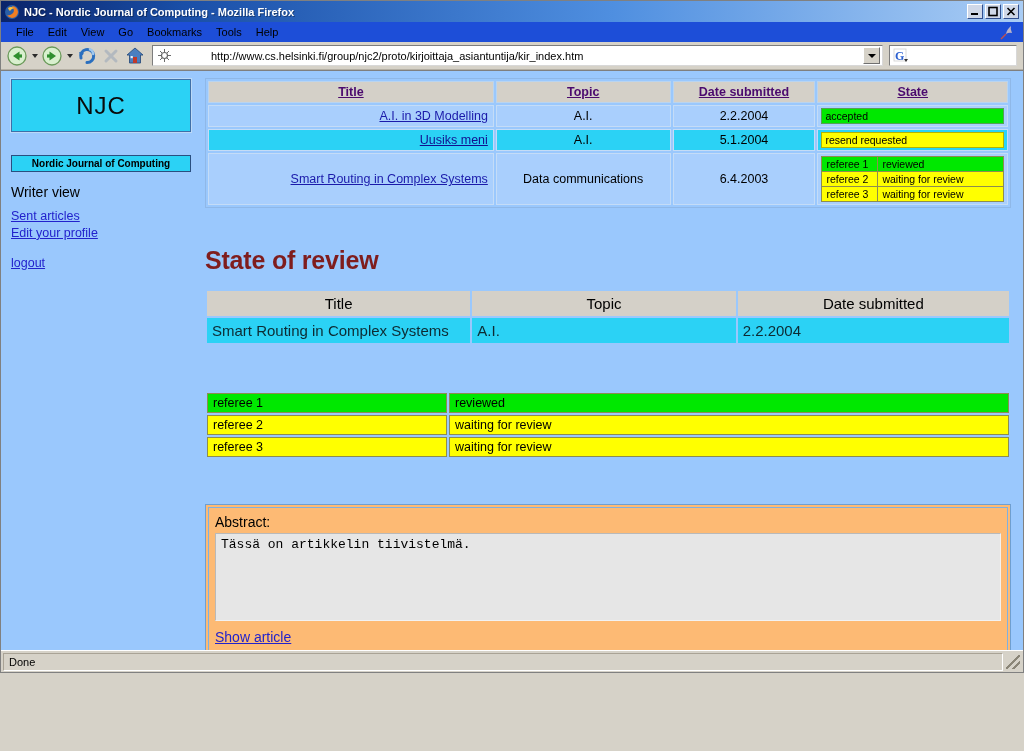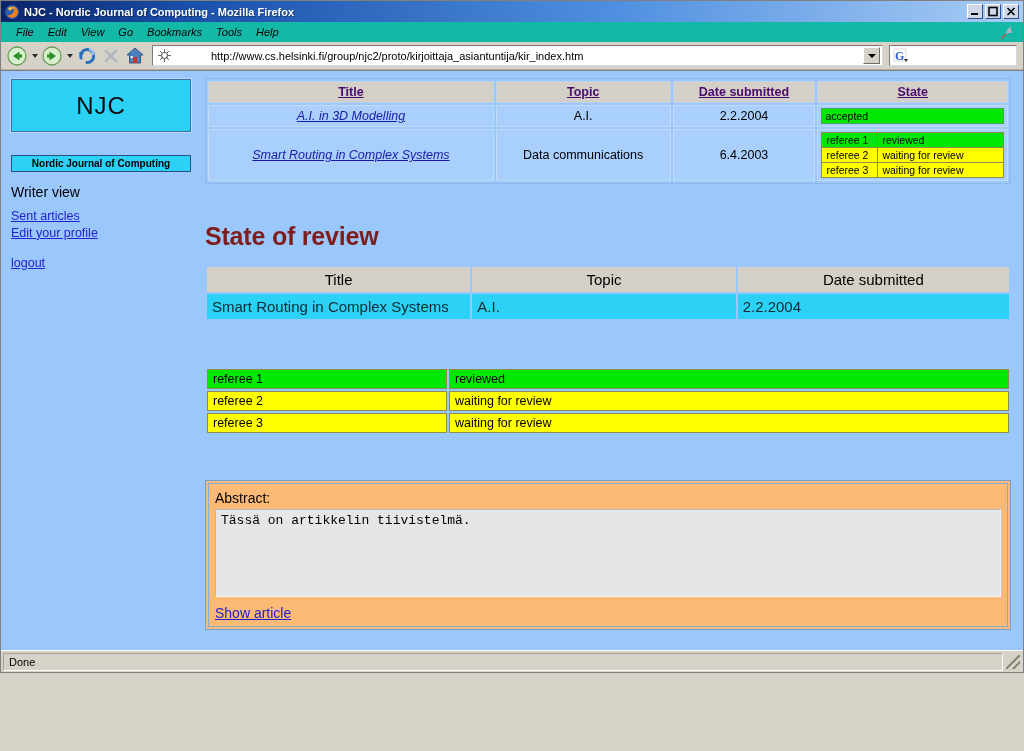--- a/index.html
+++ b/index.html
@@ -48,27 +48,26 @@
     border-right-color: #32508f; border-bottom-color: #32508f;
     position: relative;
     font-size: 9px; line-height: 13px; text-align: center;
     color: #000;
   }
   .winbtn svg { position: absolute; left: 0; top: 0; }
 
   
   .menubar {
     height: 20px;
-    background: #14b8a6;
+    background: #1d4ed8;
     display: flex; align-items: center;
     padding-left: 8px;
     border-bottom: 0;
     flex: 0 0 auto;
     position: relative;
-    font-style: italic;
   }
   .menuitem {
     font-size: 11px; color: #000;
     padding: 2px 7px;
     white-space: nowrap;
   }
   .throbber {
     position: absolute; right: 6px; top: 1px;
     width: 20px; height: 18px;
   }
@@ -210,21 +209,21 @@
   }
   table.njc td {
     background: #a9cffd;
     font-size: 12.5px;
     color: #000;
     padding: 3px 5px;
     text-align: center;
     vertical-align: middle;
     border: 1px solid #c4dcf7;
   }
-  table.njc td.lft { text-align: center; font-style: italic; }
+  table.njc td.lft { text-align: right; }
   table.njc tr.hl td { background: #2bd2f5; }
   table.njc td a { color: #1a1aaa; text-decoration: underline; }
   table.njc tr.hl td a { color: #11118f; }
   td.statecell { padding: 2px 3px !important; }
 
   .statebar {
     display: block;
     font-size: 10.5px;
     line-height: 14px;
     padding: 0 3px;
@@ -516,20 +515,30 @@
         </thead>
         <tbody>
           <tr>
             <td class="lft">
               <a href="#">A.I. in 3D Modelling</a>
             </td>
             <td>A.I.</td>
             <td>2.2.2004</td>
             <td class="statecell">
               <span class="statebar green">accepted</span>
+            </td>
+          </tr>
+          <tr class="hl">
+            <td class="lft">
+              <a href="#">Uusiks meni</a>
+            </td>
+            <td>A.I.</td>
+            <td>5.1.2004</td>
+            <td class="statecell">
+              <span class="statebar yellow">resend requested</span>
             </td>
           </tr>
           <tr>
             <td class="lft" style="height:52px">
               <a href="#">Smart Routing in Complex Systems</a>
             </td>
             <td>Data communications</td>
             <td>6.4.2003</td>
             <td class="statecell">
               <table class="reftbl">

